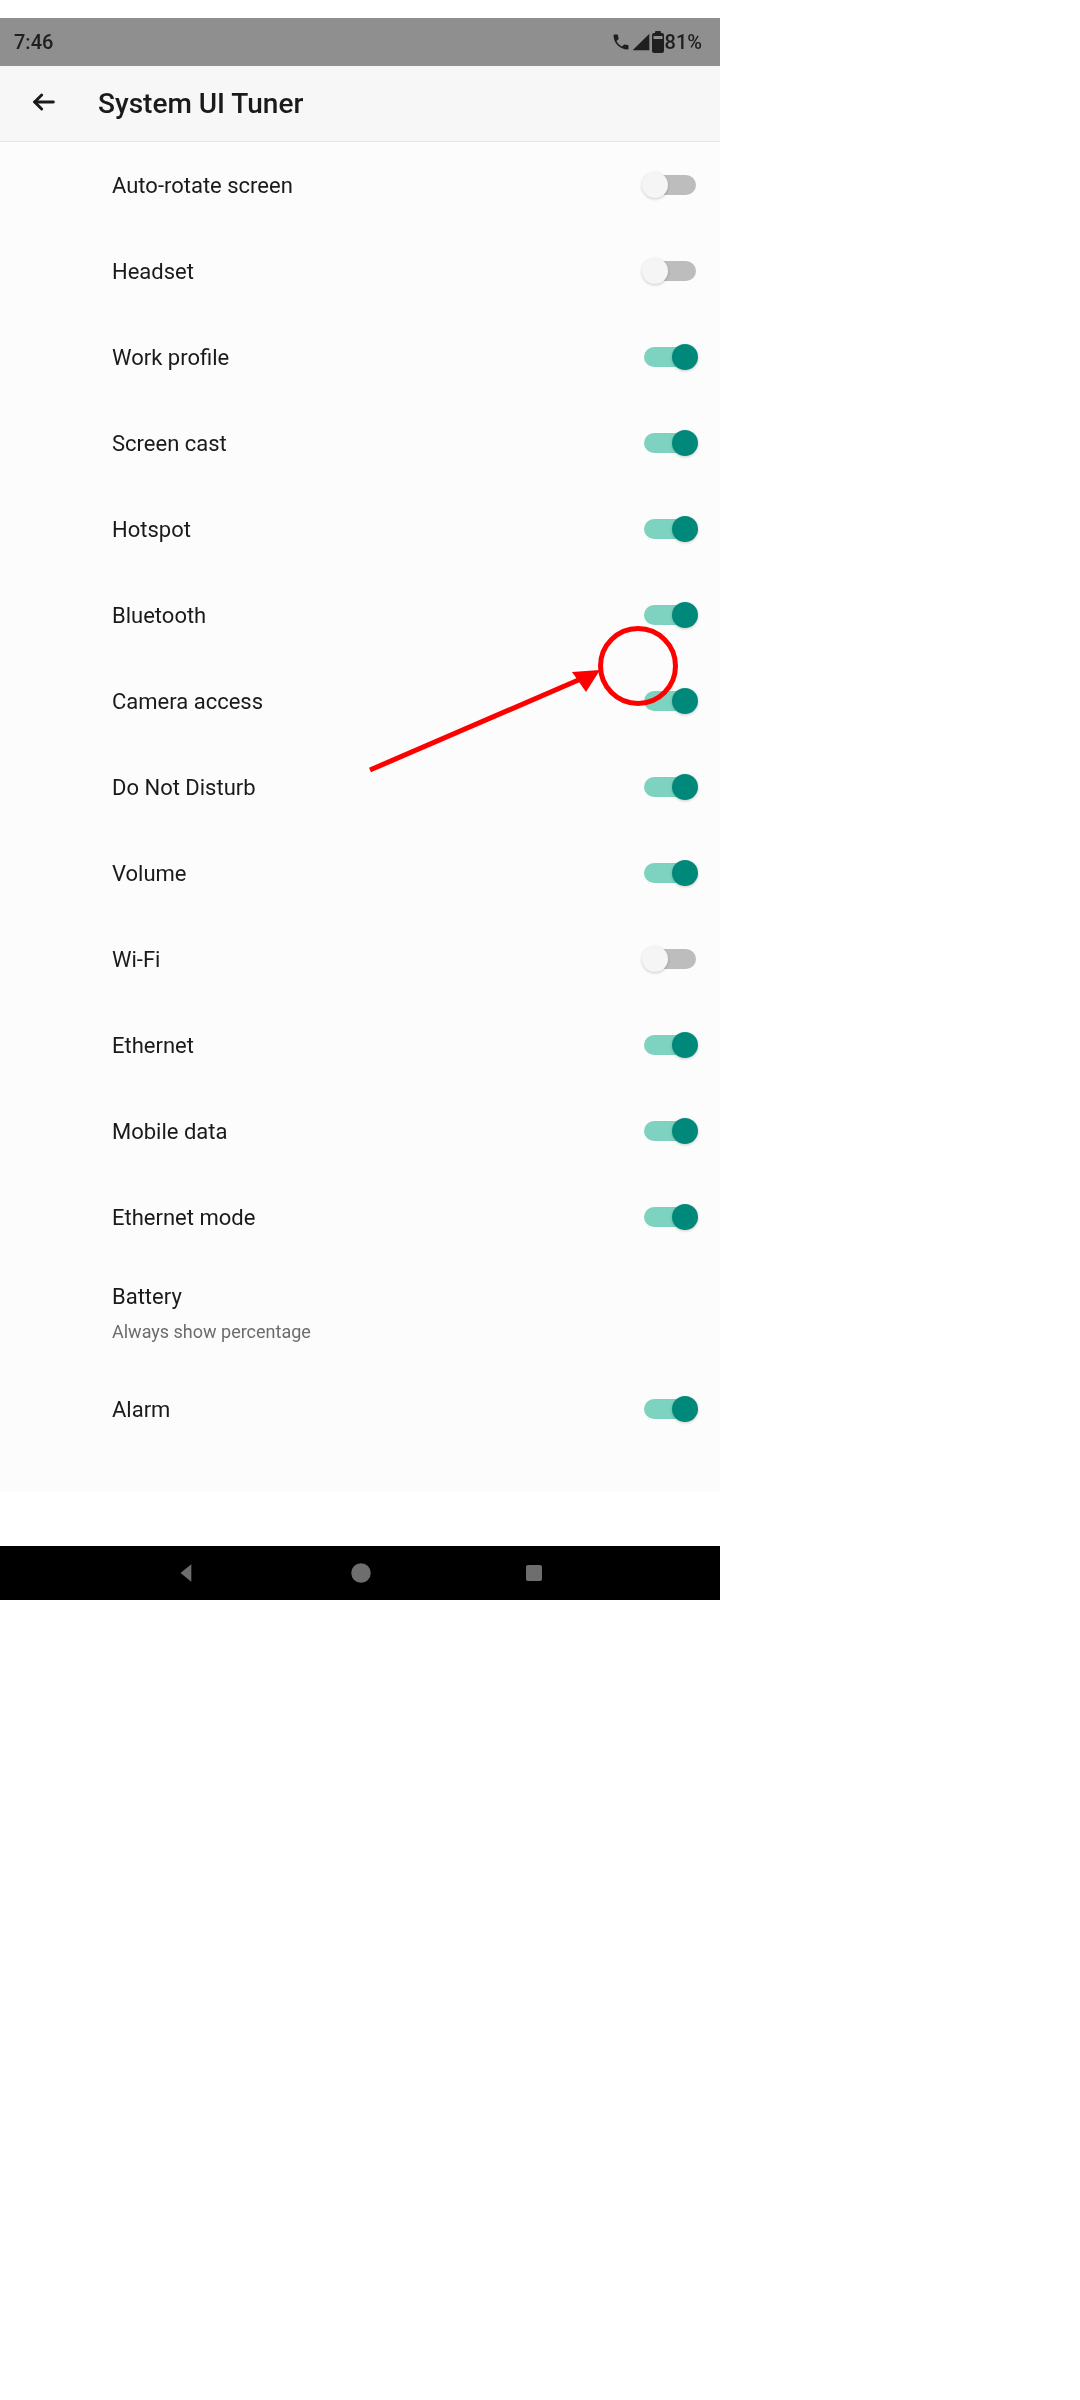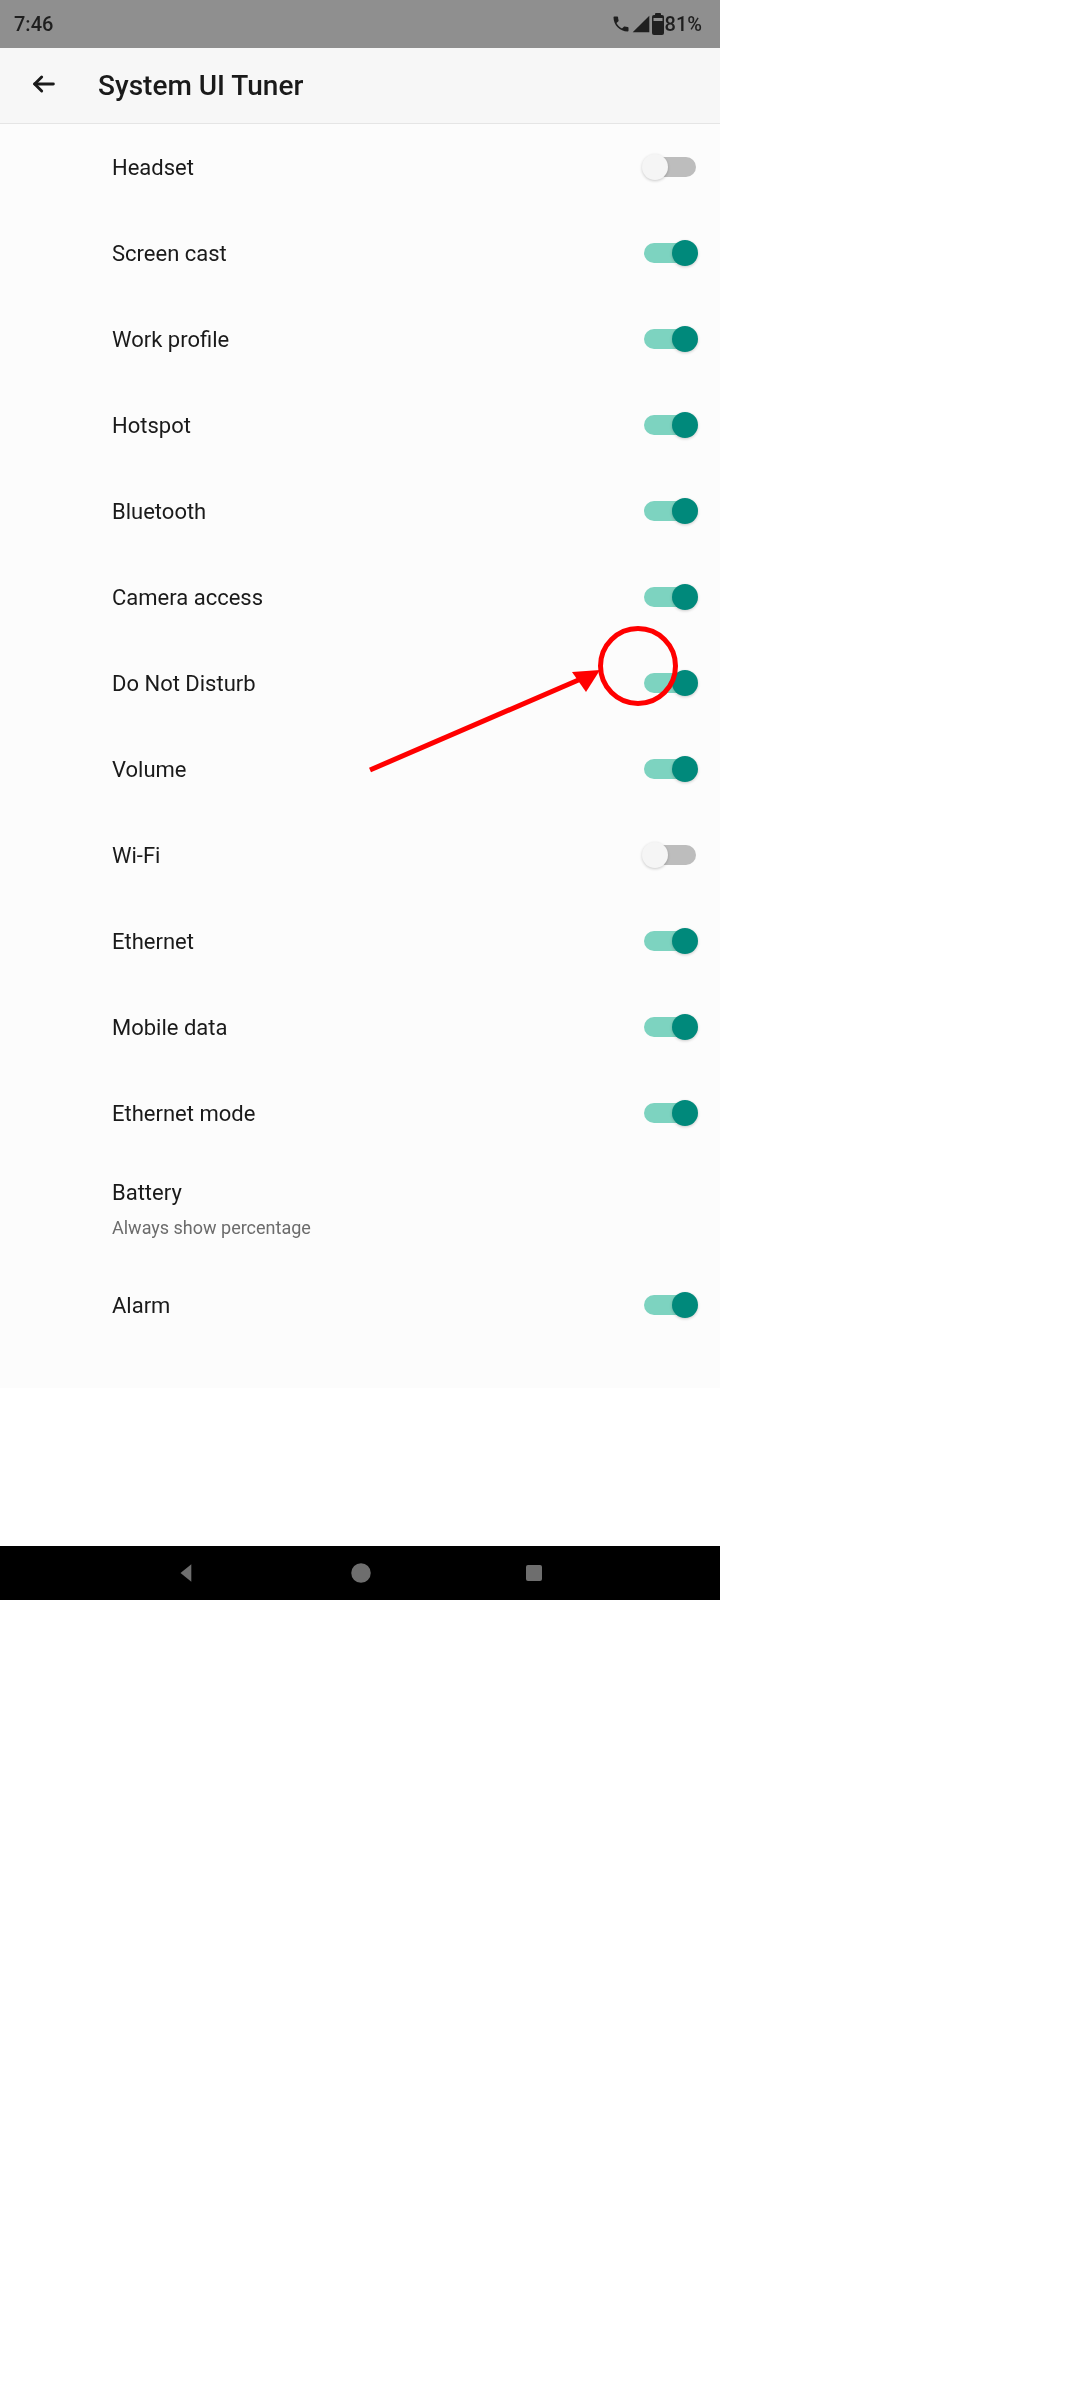--- a/index.html
+++ b/index.html
@@ -15,20 +15,21 @@
   .status-bar {
     height: 48px;
     background: #8f8f8f;
     display: flex;
     align-items: center;
     justify-content: space-between;
     padding: 0 18px 0 14px;
     color: #1f1f1f;
     font-size: 20px;
     font-weight: 500;
+    margin-top: 18px;
   }
   .status-right {
     display: flex;
     align-items: center;
   }
   .status-right svg { display: block; }
 
   
   .header {
     height: 76px;
@@ -171,42 +172,50 @@
           <line x1="20" y1="12" x2="4" y2="12"></line>
           <polyline points="10 18 4 12 10 6"></polyline>
         </svg>
     </span>
   </button>
   <span class="header-title">System UI Tuner</span>
 </div>
 
 <div class="list">
 
+  <div class="row">
+    <div class="text-col">
+        <span class="label">Auto-rotate screen</span>
+      </div>
+    <div class="toggle">
+        <div class="knob"></div>
+      </div>
+  </div>
 
   <div class="row">
     <div class="text-col">
         <span class="label">Headset</span>
       </div>
     <div class="toggle">
         <div class="knob"></div>
       </div>
   </div>
 
   <div class="row">
     <div class="text-col">
+        <span class="label">Work profile</span>
+      </div>
+    <div class="toggle on">
+        <div class="knob"></div>
+      </div>
+  </div>
+
+  <div class="row">
+    <div class="text-col">
         <span class="label">Screen cast</span>
-      </div>
-    <div class="toggle on">
-        <div class="knob"></div>
-      </div>
-  </div>
-
-  <div class="row">
-    <div class="text-col">
-        <span class="label">Work profile</span>
       </div>
     <div class="toggle on">
         <div class="knob"></div>
       </div>
   </div>
 
   <div class="row">
     <div class="text-col">
         <span class="label">Hotspot</span>
       </div>

